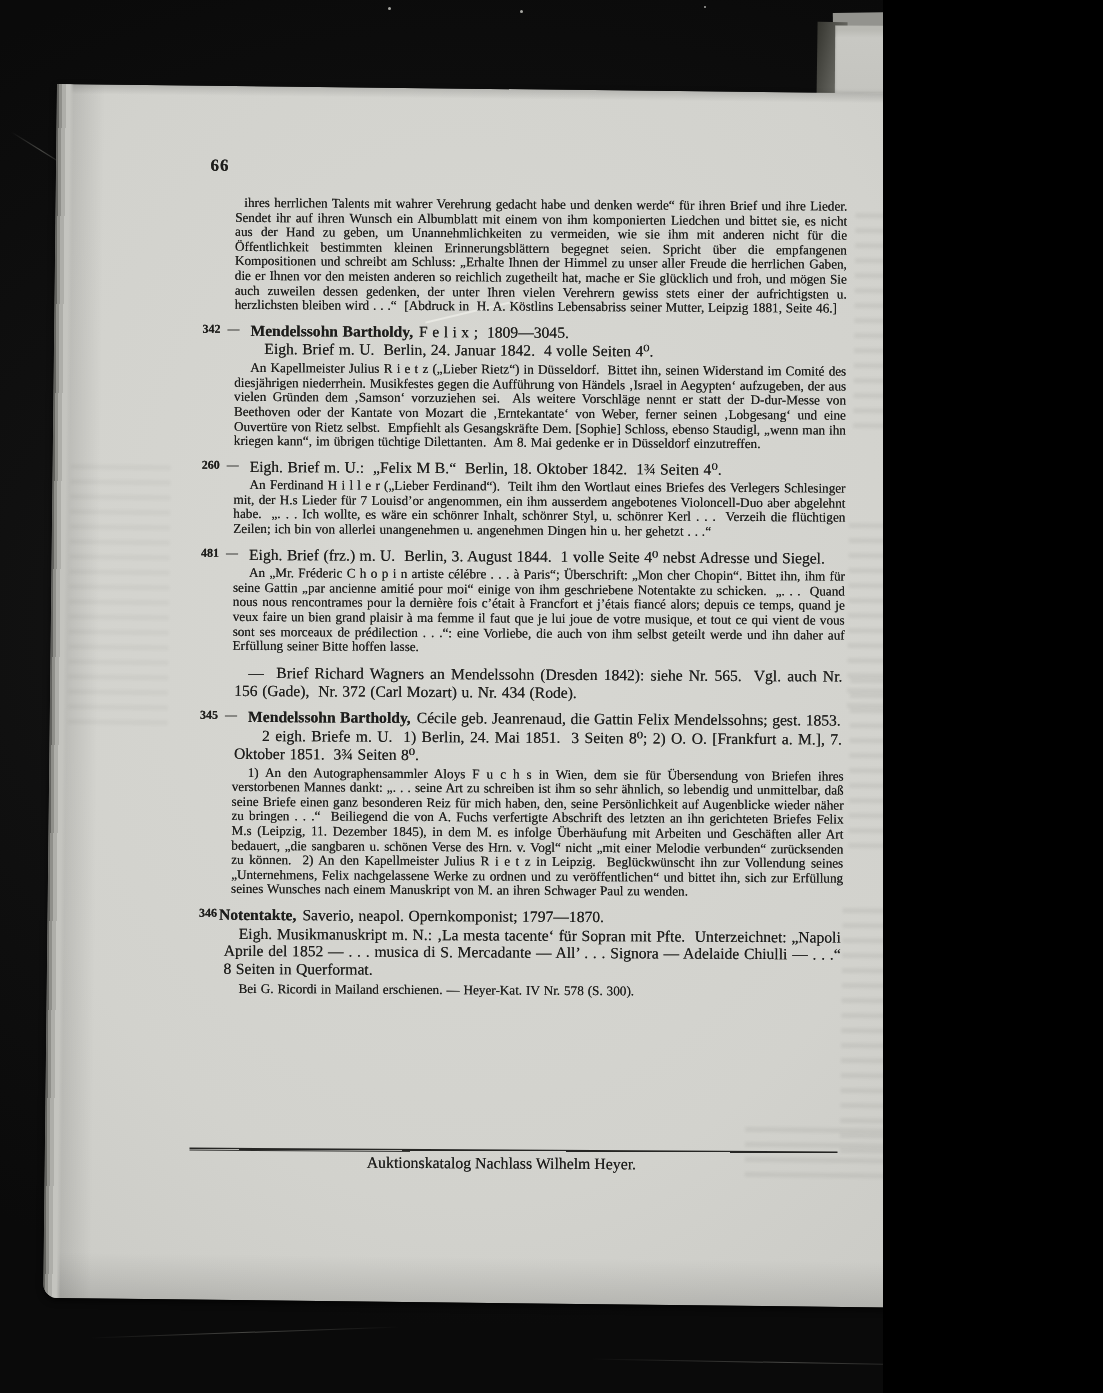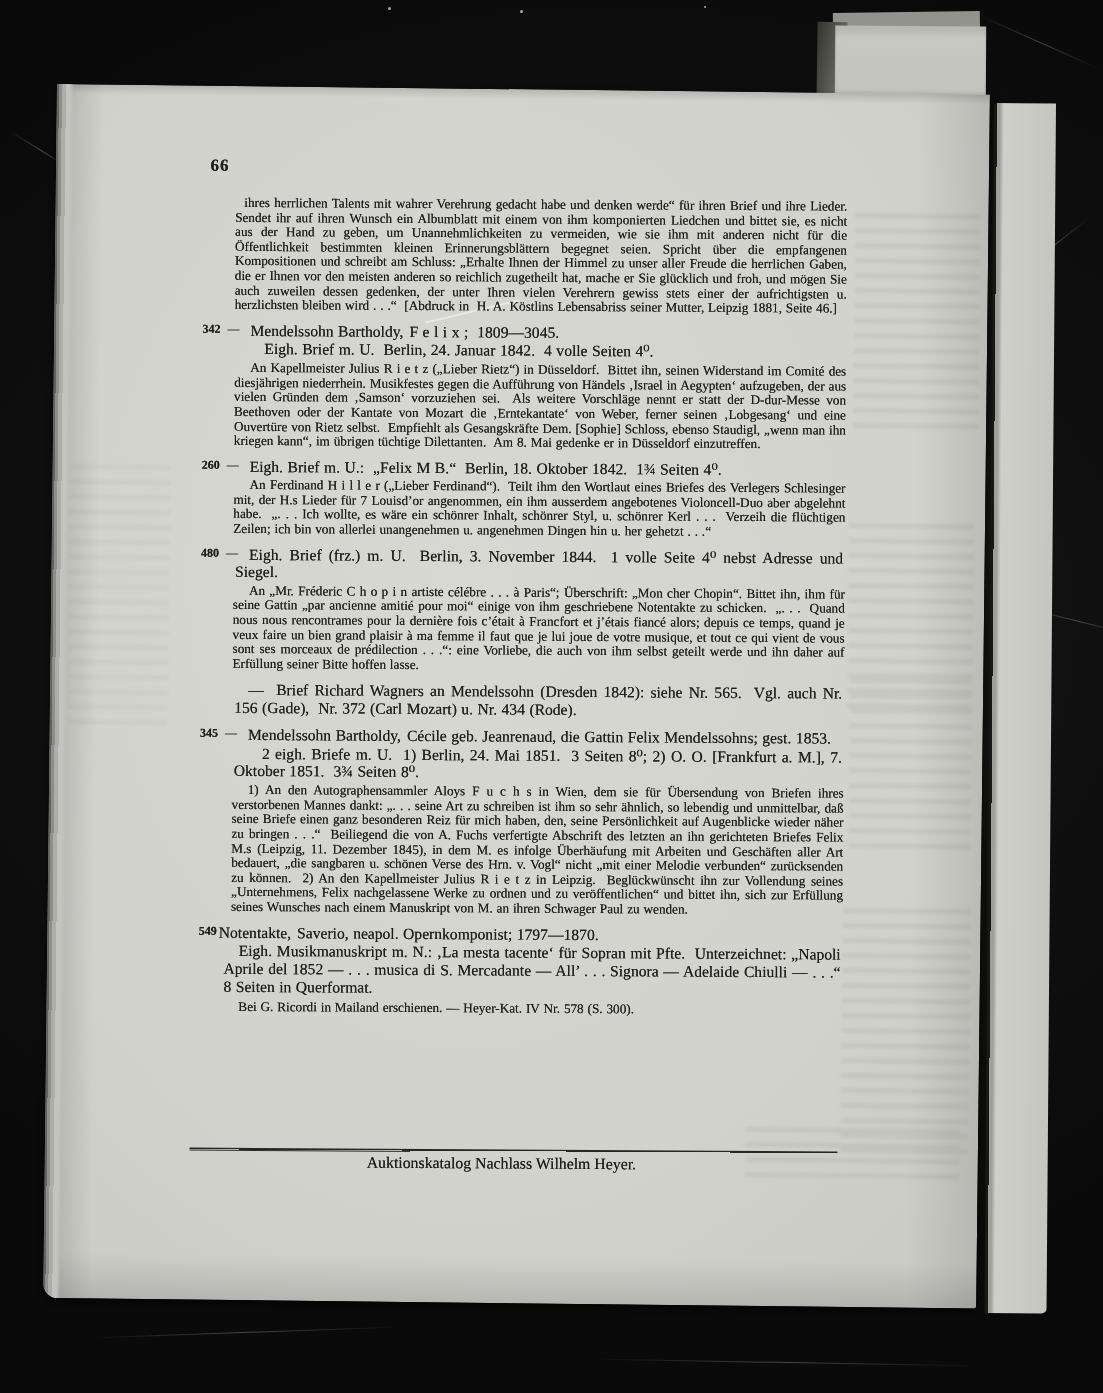--- a/index.html
+++ b/index.html
@@ -1,17 +1,17 @@
 <!DOCTYPE html>
 <html><head>
 <meta charset="utf-8">
 <style>
   html,body{margin:0;padding:0;background:#000;}
   #scene{
-    position:relative;width:1103px;height:1393px;overflow:hidden;
+    position:relative;width:883px;height:1393px;overflow:hidden;
     background:
       radial-gradient(ellipse 900px 700px at 55% 45%, #1a1a19 0%, #101010 55%, #0a0a0a 100%);
     font-family:"Liberation Serif","DejaVu Serif",serif;
   }
   .scratch{position:absolute;height:1px;background:linear-gradient(90deg,transparent,rgba(210,210,200,.3),transparent);pointer-events:none;}
   .speck{position:absolute;width:3px;height:3px;border-radius:50%;background:rgba(235,235,228,.7);}
 
   
   .tab-back{position:absolute;left:833px;top:12px;width:147px;height:30px;background:#93938e;transform:rotate(-.8deg);}
   .tab-dark{position:absolute;left:817px;top:22px;width:30px;height:84px;background:linear-gradient(100deg,#35352f,#7c7c76);transform:rotate(.8deg);}
@@ -52,21 +52,21 @@
     text-shadow:0 0 .5px rgba(25,25,22,.85);}
   .pagenum{margin:70px 0 0 7px;font-size:17px;font-weight:bold;letter-spacing:1px;}
   .para{white-space:pre-wrap;text-align:justify;hyphens:none;word-spacing:.6px;}
   .body-text{font-size:13.2px;line-height:14.6px;margin:3px 0 0 32px;width:612px;text-indent:16px;}
   .cont{margin-top:20px;text-indent:9px;}
   .entry{position:relative;margin-top:9px;}
   .enum{position:absolute;left:0;top:0;font-size:12px;font-weight:bold;white-space:nowrap;}
   .enum-dash{margin-left:7px;font-weight:normal;}
   .enum-dash:empty{margin:0;}
   .entry-head{font-size:15.6px;line-height:17.6px;margin-left:34px;text-indent:14px;width:608px;}
-  .ename{font-weight:normal;margin-right:6px;}
+  .ename{font-weight:bold;margin-right:6px;}
   .ename:empty{margin:0;}
   .entry-sub{font-size:15.6px;line-height:17.8px;margin:1px 0 0 34px;width:608px;text-indent:28px;}
   .entry-note{font-size:15.6px;line-height:17.8px;margin:10px 0 0 34px;width:608px;text-indent:14px;}
   .e346 .entry-head{margin-left:20px;text-indent:0;width:622px;}
   .e346 .entry-sub{margin-left:25px;width:617px;text-indent:15px;}
   .imprint{font-size:13.2px;line-height:15px;margin:3px 0 0 25px;width:617px;text-indent:15px;}
   .footer-rule{position:absolute;left:-8px;top:1062px;width:648px;height:3px;
     background:
       linear-gradient(180deg,#262624 0 1.6px,transparent 1.6px),
       linear-gradient(90deg,#2a2a28 0 34%,transparent 34%);
@@ -118,35 +118,35 @@
         <p class="para body-text">An Kapellmeister Julius R i e t z („Lieber Rietz“) in Düsseldorf.  Bittet ihn, seinen Widerstand im Comité des diesjährigen niederrhein. Musikfestes gegen die Aufführung von Händels ‚Israel in Aegypten‘ aufzugeben, der aus vielen Gründen dem ‚Samson‘ vorzuziehen sei.  Als weitere Vorschläge nennt er statt der D-dur-Messe von Beethoven oder der Kantate von Mozart die ‚Erntekantate‘ von Weber, ferner seinen ‚Lobgesang‘ und eine Ouvertüre von Rietz selbst.  Empfiehlt als Gesangskräfte Dem. [Sophie] Schloss, ebenso Staudigl, „wenn man ihn kriegen kann“, im übrigen tüchtige Dilettanten.  Am 8. Mai gedenke er in Düsseldorf einzutreffen.</p>
       </div>
 
       <div class="entry">
         <span class="enum"><span>260</span><span class="enum-dash">—</span></span>
         <div class="para entry-head"><span class="ename"></span><span>Eigh. Brief m. U.:  „Felix M B.“  Berlin, 18. Oktober 1842.  1¾ Seiten 4⁰.</span></div>
         <p class="para body-text">An Ferdinand H i l l e r („Lieber Ferdinand“).  Teilt ihm den Wortlaut eines Briefes des Verlegers Schlesinger mit, der H.s Lieder für 7 Louisd’or angenommen, ein ihm ausserdem angebotenes Violoncell-Duo aber abgelehnt habe.  „. . . Ich wollte, es wäre ein schönrer Inhalt, schönrer Styl, u. schönrer Kerl . . .  Verzeih die flüchtigen Zeilen; ich bin von allerlei unangenehmen u. angenehmen Dingen hin u. her gehetzt . . .“</p>
       </div>
 
       <div class="entry">
-        <span class="enum"><span>480</span><span class="enum-dash">—</span></span>
-        <div class="para entry-head"><span class="ename"></span><span>Eigh. Brief (frz.) m. U.  Berlin, 3. November 1844.  1 volle Seite 4⁰ nebst Adresse und Siegel.</span></div>
+        <span class="enum"><span>481</span><span class="enum-dash">—</span></span>
+        <div class="para entry-head"><span class="ename"></span><span>Eigh. Brief (frz.) m. U.  Berlin, 3. August 1844.  1 volle Seite 4⁰ nebst Adresse und Siegel.</span></div>
         <p class="para body-text">An „Mr. Fréderic C h o p i n artiste célébre . . . à Paris“; Überschrift: „Mon cher Chopin“. Bittet ihn, ihm für seine Gattin „par ancienne amitié pour moi“ einige von ihm geschriebene Notentakte zu schicken.  „. . .  Quand nous nous rencontrames pour la dernière fois c’était à Francfort et j’étais fiancé alors; depuis ce temps, quand je veux faire un bien grand plaisir à ma femme il faut que je lui joue de votre musique, et tout ce qui vient de vous sont ses morceaux de prédilection . . .“: eine Vorliebe, die auch von ihm selbst geteilt werde und ihn daher auf Erfüllung seiner Bitte hoffen lasse.</p>
         <div class="para entry-note">—  Brief Richard Wagners an Mendelssohn (Dresden 1842): siehe Nr. 565.  Vgl. auch Nr. 156 (Gade),  Nr. 372 (Carl Mozart) u. Nr. 434 (Rode).</div>
       </div>
 
       <div class="entry">
         <span class="enum"><span>345</span><span class="enum-dash">—</span></span>
         <div class="para entry-head"><span class="ename">Mendelssohn Bartholdy,</span><span>Cécile geb. Jeanrenaud, die Gattin Felix Mendelssohns; gest. 1853.</span></div>
         <div class="para entry-sub">2 eigh. Briefe m. U.  1) Berlin, 24. Mai 1851.  3 Seiten 8⁰; 2) O. O. [Frankfurt a. M.], 7. Oktober 1851.  3¾ Seiten 8⁰.</div>
         <p class="para body-text">1) An den Autographensammler Aloys F u c h s in Wien, dem sie für Übersendung von Briefen ihres verstorbenen Mannes dankt: „. . . seine Art zu schreiben ist ihm so sehr ähnlich, so lebendig und unmittelbar, daß seine Briefe einen ganz besonderen Reiz für mich haben, den, seine Persönlichkeit auf Augenblicke wieder näher zu bringen . . .“  Beiliegend die von A. Fuchs verfertigte Abschrift des letzten an ihn gerichteten Briefes Felix M.s (Leipzig, 11. Dezember 1845), in dem M. es infolge Überhäufung mit Arbeiten und Geschäften aller Art bedauert, „die sangbaren u. schönen Verse des Hrn. v. Vogl“ nicht „mit einer Melodie verbunden“ zurücksenden zu können.  2) An den Kapellmeister Julius R i e t z in Leipzig.  Beglückwünscht ihn zur Vollendung seines „Unternehmens, Felix nachgelassene Werke zu ordnen und zu veröffentlichen“ und bittet ihn, sich zur Erfüllung seines Wunsches nach einem Manuskript von M. an ihren Schwager Paul zu wenden.</p>
       </div>
 
       <div class="entry e346">
-        <span class="enum"><span>549</span><span class="enum-dash"></span></span>
+        <span class="enum"><span>346</span><span class="enum-dash"></span></span>
         <div class="para entry-head"><span class="ename">Notentakte,</span><span>Saverio, neapol. Opernkomponist; 1797—1870.</span></div>
         <div class="para entry-sub">Eigh. Musikmanuskript m. N.: ‚La mesta tacente‘ für Sopran mit Pfte.  Unterzeichnet: „Napoli Aprile del 1852 — . . . musica di S. Mercadante — All’ . . . Signora — Adelaide Chiulli — . . .“  8 Seiten in Querformat.</div>
         <div class="para imprint">Bei G. Ricordi in Mailand erschienen. — Heyer-Kat. IV Nr. 578 (S. 300).</div>
       </div>
 
       <div class="footer-rule"></div>
       <div class="footer-cap">Auktionskatalog Nachlass Wilhelm Heyer.</div>
 
     </div>
   </div>

